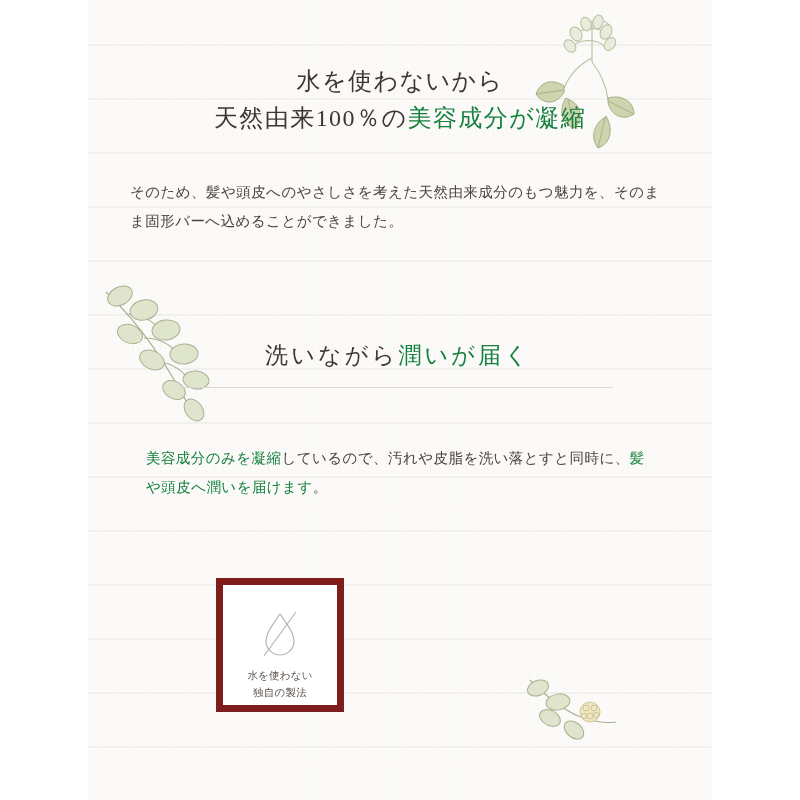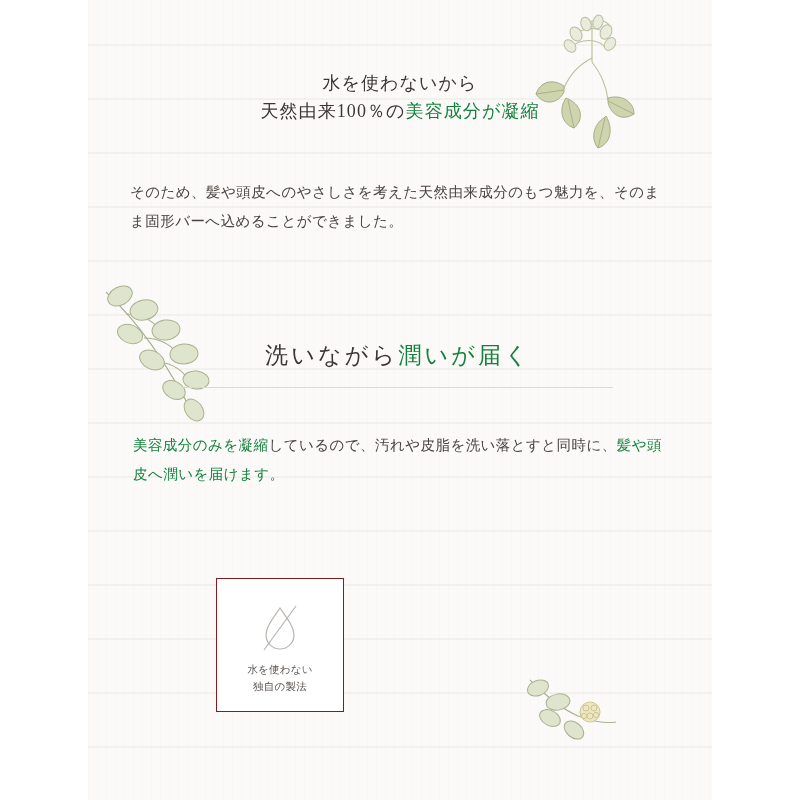--- a/index.html
+++ b/index.html
@@ -68,27 +68,27 @@
   .content {
     position: absolute;
     left: 88px;
     top: 0;
     width: 624px;
     height: 800px;
   }
 
   .heading-1 {
     position: absolute;
-    top: 70px;
+    top: 63px;
     left: 0;
     width: 624px;
     text-align: center;
     line-height: 1.55;
     letter-spacing: 0.06em;
-    font-size: 18px;
+    font-size: 24px;
     color: #3c3733;
     font-family: "Liberation Serif", serif;
   }
   .heading-1 .l2 { display: block; }
   .accent-pink { color: #15803d; }
 
   .para-1 {
     position: absolute;
     top: 178px;
     left: 42px;
@@ -139,21 +139,21 @@
     top: 578px;
     left: 128px;
     width: 420px;
     display: flex;
     justify-content: space-between;
   }
   .card {
     width: 128px;
     height: 134px;
     background: #ffffff;
-    border: 1px solid #7f1d1d;
+    border: 7px solid #7f1d1d;
     display: flex;
     flex-direction: column;
     align-items: center;
     justify-content: flex-start;
     box-sizing: border-box;
     padding-top: 16px;
   }
   .card-icon {
     height: 66px;
     display: flex;
@@ -276,21 +276,21 @@
     <div class="para-1">
       <p style="margin:0">そのため、髪や頭皮へのやさしさを考えた天然由来成分のもつ魅力を、そのまま固形バーへ込めることができました。</p>
     </div>
 
     <div class="heading-2-wrap">
       <div class="heading-2"><span>洗いながら</span><span class="accent-pink">潤いが届く</span></div>
       <div class="rule"></div>
     </div>
 
     <div class="para-2">
-      <p style="margin:3px"><span class="accent-pink">美容成分のみを凝縮</span><span>しているので、汚れや皮脂を洗い落とすと同時に、</span><span class="accent-pink">髪や頭皮へ潤いを届けます</span><span>。</span></p>
+      <p style="margin:16px"><span class="accent-pink">美容成分のみを凝縮</span><span>しているので、汚れや皮脂を洗い落とすと同時に、</span><span class="accent-pink">髪や頭皮へ潤いを届けます</span><span>。</span></p>
     </div>
 
     <div class="cards">
 
       <div class="card">
         <div class="card-icon">
           <svg width="46" height="56" viewBox="0 0 46 56" fill="none">
             <path d="M23 8 C31 20, 37 27, 37 35 A14 14 0 0 1 9 35 C9 27, 15 20, 23 8 Z" stroke="#b9b4ae" stroke-width="1.2" fill="none"></path>
             <path d="M7 50 L39 6" stroke="#b9b4ae" stroke-width="1.2"></path>
           </svg>

